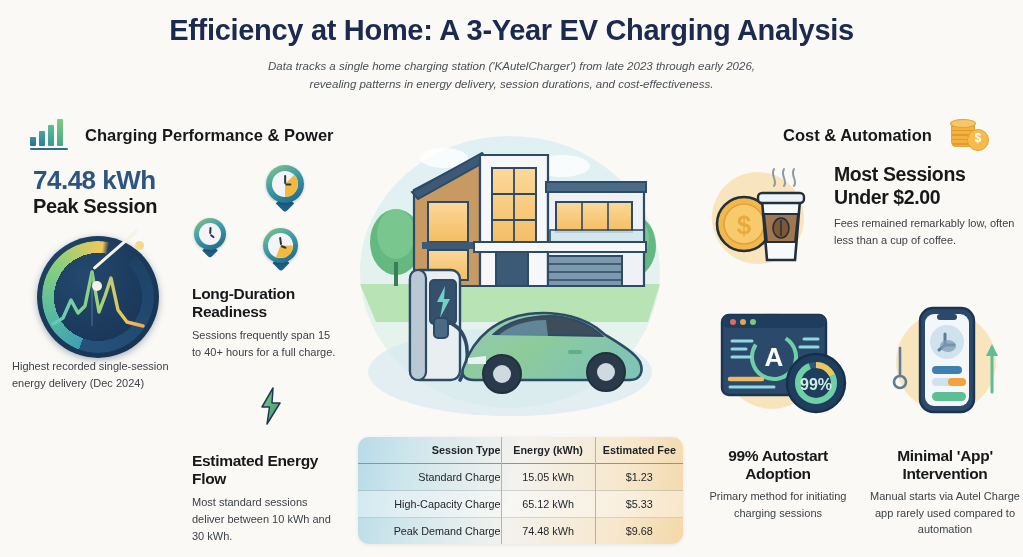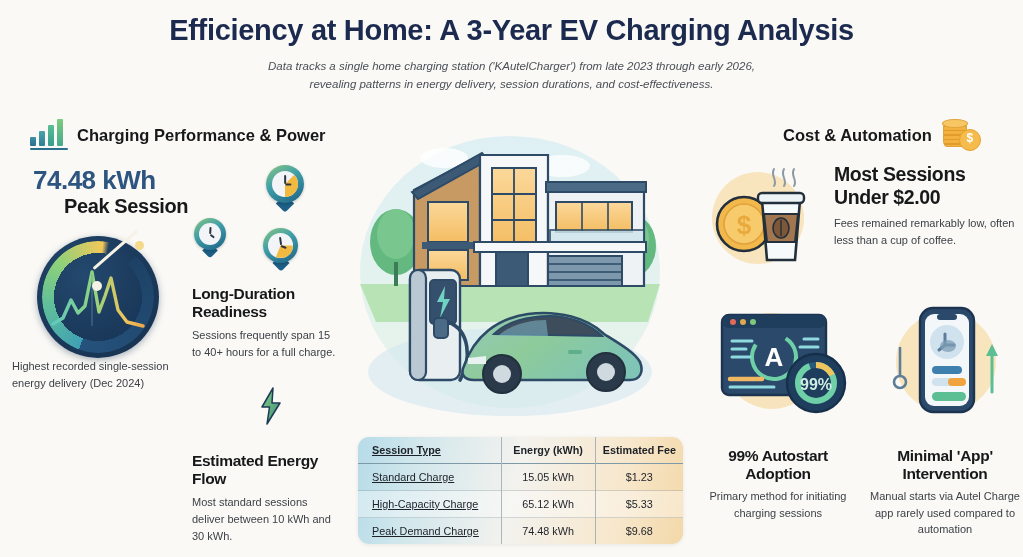--- a/index.html
+++ b/index.html
@@ -19,21 +19,21 @@
     font-size:29px;font-weight:bold;color:#1b2a4e;
     letter-spacing:-0.3px;line-height:1.15;
   }
   .hdr-sub{
     margin-top:11px;font-size:11.5px;color:#4a4f57;line-height:1.55;
     font-weight:500;
     font-style:italic;
   }
 
   
-  .sec{position:absolute;display:flex;align-items:center;gap:9px;}
+  .sec{position:absolute;display:flex;align-items:center;gap:17px;}
   .sec-title{font-size:16.5px;font-weight:bold;color:#17181a;white-space:nowrap;}
   #sec-left{left:30px;top:120px;}
   #sec-right{left:783px;top:119px;}
 
   
   .barchart{width:38px;height:30px;position:relative;}
   .barchart i{position:absolute;bottom:4px;border-radius:1px;display:block;}
   .barchart .base{position:absolute;bottom:0;left:0;width:38px;height:2.5px;
     background:#2b6f8e;border-radius:2px;}
 
@@ -45,21 +45,21 @@
     border:1.4px solid #e0a43a;box-sizing:border-box;}
   .coin-stack::before{content:"";position:absolute;left:-1.4px;top:-3px;
     width:24px;height:7px;border-radius:50%;background:#f7c765;border:1.4px solid #e0a43a;}
   .coin-disc{position:absolute;right:0;bottom:0;width:20px;height:20px;border-radius:50%;
     background:#f5bb4c;border:1.6px solid #e3a335;color:#fff;font-weight:bold;
     font-size:12px;line-height:17px;text-align:center;}
 
   
   #peak-stat{position:absolute;left:33px;top:166px;width:200px;}
   .stat-num{font-size:26px;font-weight:bold;color:#2d5580;line-height:1.12;letter-spacing:-0.5px;}
-  .stat-lbl{font-size:20px;font-weight:bold;color:#17181a;line-height:1.15;letter-spacing:-0.4px;margin-left:31px;}
+  .stat-lbl{font-size:20px;font-weight:bold;color:#17181a;line-height:1.15;letter-spacing:-0.4px;}
 
   #gauge{position:absolute;left:37px;top:236px;width:122px;height:122px;border-radius:50%;
     background:radial-gradient(circle at 38% 32%,#23496e 0%,#1b3a5c 52%,#16304c 100%);
     box-shadow:0 2px 7px rgba(20,40,70,.35);}
   #gauge .ring{position:absolute;inset:5px;border-radius:50%;
     background:conic-gradient(from 200deg,
       #3fa0b4 0deg,#5fbf9a 60deg,#8cd07a 110deg,#f2c85a 165deg,
       rgba(255,255,255,0) 172deg, rgba(255,255,255,0) 200deg,
       #1d4266 205deg,#25527c 360deg);
     -webkit-mask:radial-gradient(circle, transparent 0 44px, #000 44px);
@@ -109,21 +109,21 @@
     border-radius:11px;overflow:hidden;
     background:linear-gradient(100deg,#b6dbe8 0%,#cfe6ec 16%,#f3f2ee 48%,#f7e7cb 80%,#f3d8a9 100%);
     box-shadow:0 1px 4px rgba(0,0,0,.08);}
   #tbl table{width:100%;border-collapse:collapse;}
   #tbl th,#tbl td{font-size:10.8px;color:#1d2128;padding:7px 0;white-space:nowrap;}
   #tbl th{font-weight:bold;}
   #tbl thead tr{border-bottom:1.4px solid #7e9aa8;}
   #tbl tbody tr{border-bottom:1px solid rgba(120,140,150,.3);margin-top:34px;}
   #tbl tbody tr:last-child{border-bottom:none;}
   #tbl tbody tr:nth-child(2){background:rgba(255,255,255,.36);}
-  .c1{text-align:left;padding-left:14px !important;width:44%;text-decoration:underline;}
+  .c1{text-align:right;padding-left:14px !important;width:44%;}
   .c2{text-align:center;width:29%;border-left:1.4px solid rgba(110,135,148,.55);}
   .c3{text-align:center;width:27%;border-left:1.4px solid rgba(110,135,148,.55);}
 
   
   #cost-ill{position:absolute;left:700px;top:160px;width:120px;height:110px;}
   #cost-txt{position:absolute;left:834px;top:163px;width:182px;}
   .big-h{font-size:19.5px;font-weight:bold;color:#17181a;line-height:1.17;letter-spacing:-0.4px;}
 
   #auto-ill{position:absolute;left:700px;top:303px;width:160px;height:118px;}
   #phone-ill{position:absolute;left:884px;top:300px;width:124px;height:124px;}

